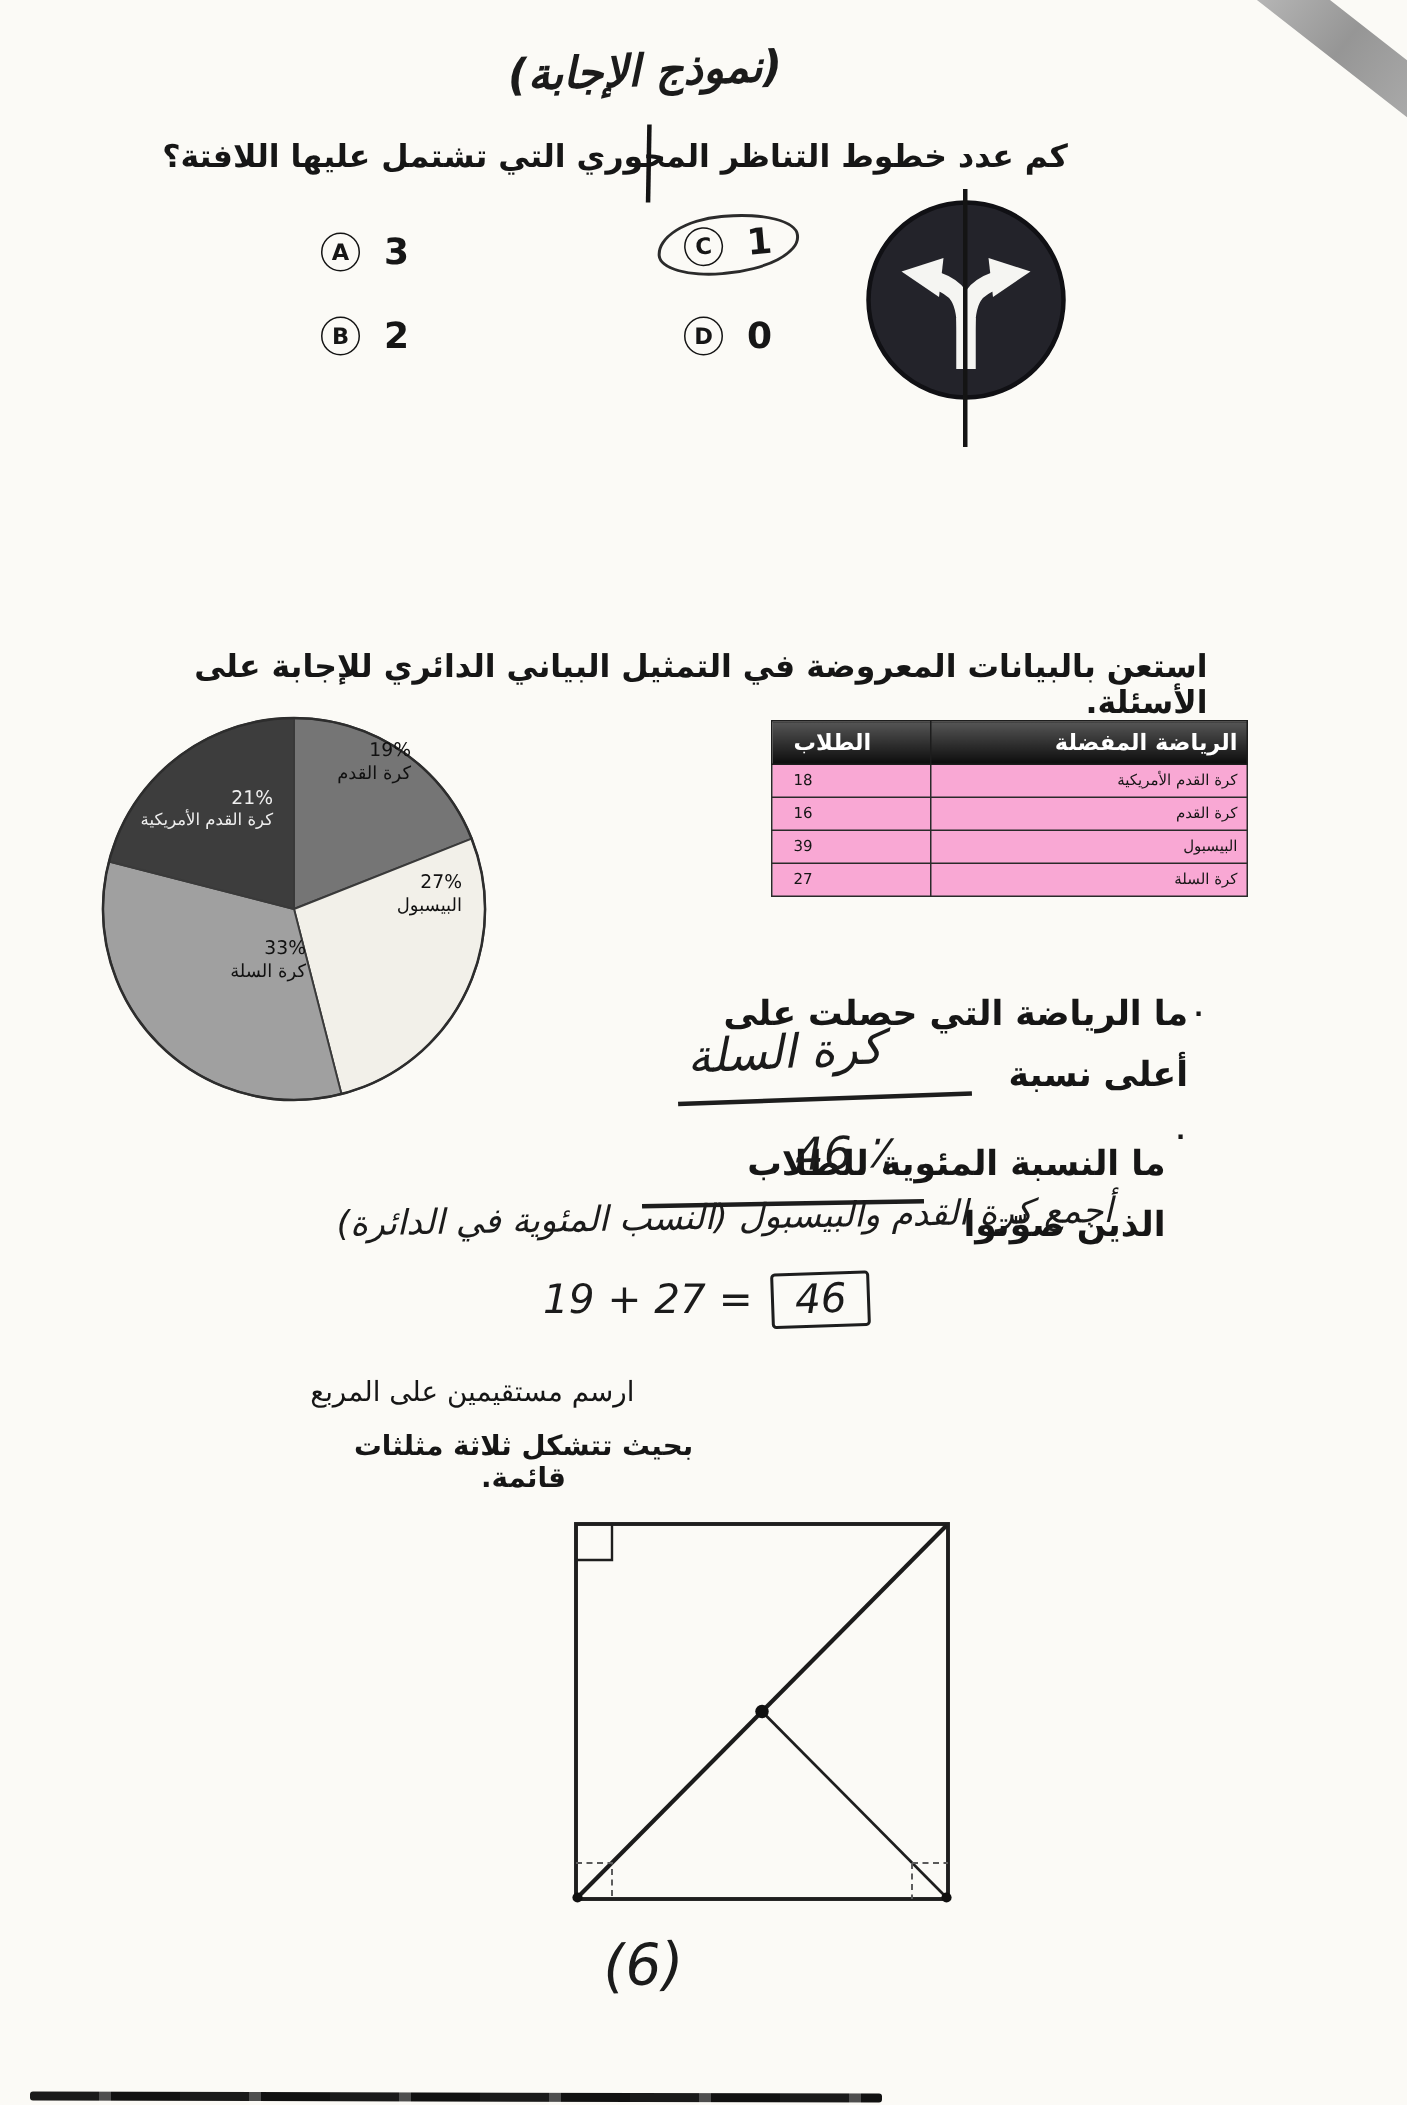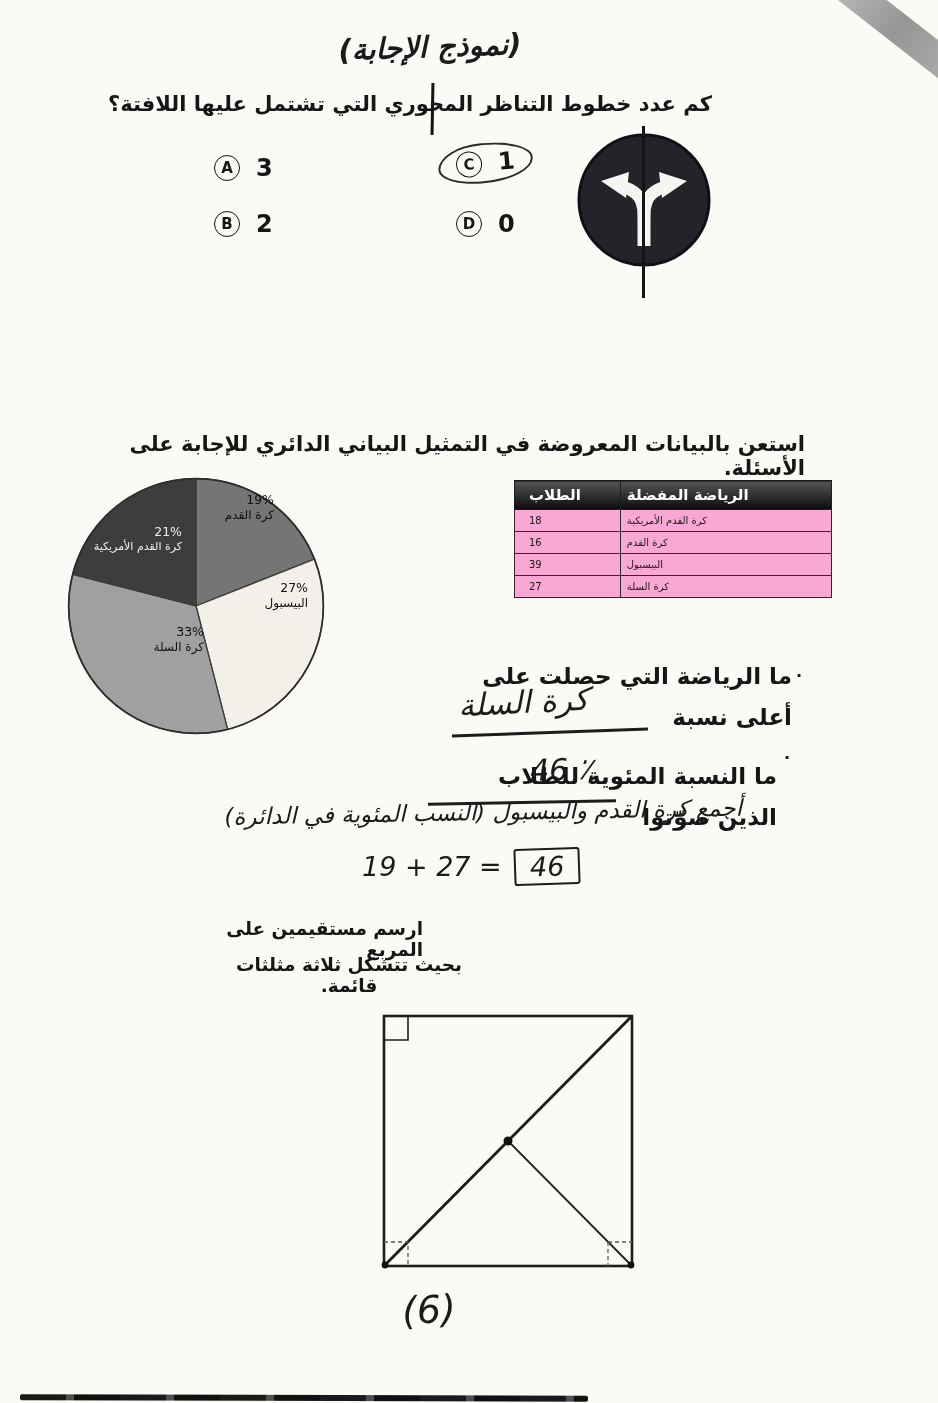--- a/index.html
+++ b/index.html
@@ -68,21 +68,21 @@
   .pl-2 { left:54px;  top:156px; width:92px; }
   .pl-3 { left:10px;  top:56px;  width:114px; }
 
   .sports-table { left:514px; top:480px; width:318px;
                   border-collapse:collapse; direction:rtl; }
   .sports-table th { background:linear-gradient(#555,#0c0c0c); color:#fff;
                      font-size:15px; font-weight:bold; padding:5px 6px;
                      border:1.6px solid #1d1d1d; }
   .sports-table td { border:1.6px solid #2a2a2a; background:#f9a8d4;
                      font-size:10px; padding:5px 6px; }
-  .sports-table .c-sport { width:212px; text-align:left; }
+  .sports-table .c-sport { width:212px; text-align:right; }
   .sports-table .c-num   { width:106px; text-align:left; padding-left:14px; }
 
   
   .q-block { text-align:right; direction:rtl; font-size:23px;
              font-weight:bold; line-height:1.8; }
   .q-top { left:470px; top:656px; width:322px; }
   .q-pct { left:455px; top:738px; width:322px;margin-top:18px; }
   .q-pct .l2 { padding-left:58px; }
   .q-marker { font-size:16px; font-weight:bold; }
   .mk-1 { left:796px; top:662px; }
@@ -97,21 +97,21 @@
                       background:#1d1d1d; transform:rotate(-1deg); }
   .hw-note { left:122px; top:800px; width:620px; text-align:right;
              font-size:23px; transform:rotate(-1deg); direction:rtl; }
   .hw-eq { left:362px; top:848px; font-size:27px; direction:ltr; }
   .eq-box { display:inline-block; border:2.6px solid #1d1d1d;
             padding:1px 14px; margin-left:12px; border-radius:3px;
             transform:rotate(-2deg); }
 
   
   .draw-line1 { left:205px; top:918px; width:218px; 
-                font-size:18.5px; font-weight:bold; }
+                font-size:18.5px; font-weight:normal; }
   .draw-line2 { left:232px; top:954px; width:234px; text-align:center;
                 font-size:18.5px; font-weight:bold; }
 
   .figure { left:374px; top:1006px; width:268px; height:272px; }
   .figure svg { width:100%; height:100%; }
 
   .page-num { left:402px; top:1288px; font-size:38px;
               transform:rotate(-3deg); }
 
   .bottom-mark { left:20px; top:1395px; width:568px; height:6px;

